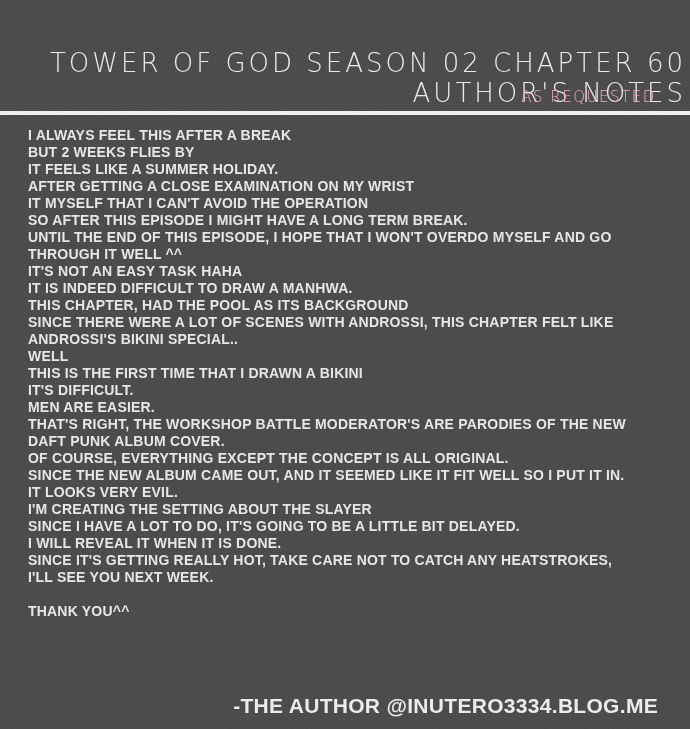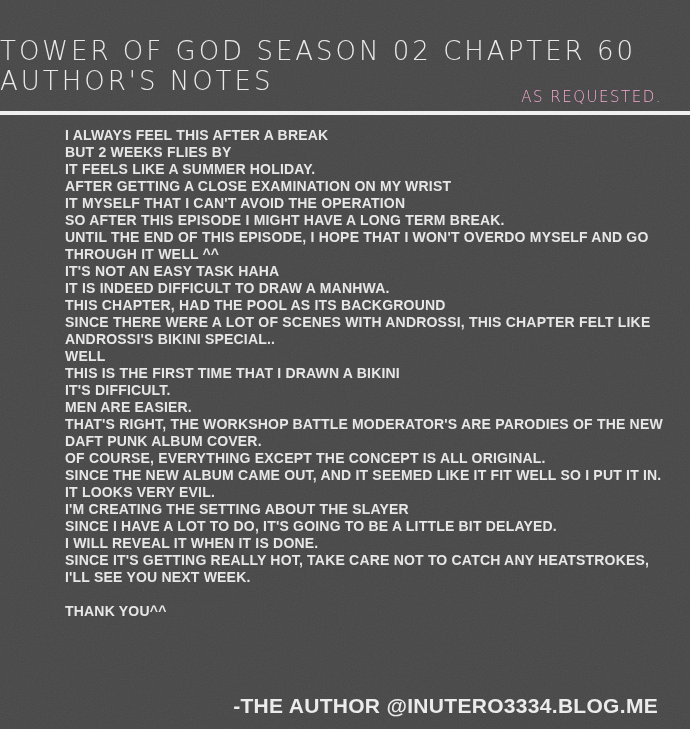--- a/index.html
+++ b/index.html
@@ -14,22 +14,22 @@
   }
   .noise {
     position: absolute;
     top: 0; left: 0;
     pointer-events: none;
     z-index: 5;
   }
   .header {
     position: absolute;
     top: 0; left: 0; right: 4px;
-    padding-top: 36px;
-    text-align: left;
+    padding-top: 48px;
+    text-align: right;
     color: #ececec;
     z-index: 2;
   }
   .title-line {
     font-family: "DejaVu Sans", "Liberation Sans", sans-serif;
     font-weight: 200;
     font-size: 26px;
     line-height: 30px;
     letter-spacing: 3px;
     white-space: nowrap;
@@ -57,21 +57,20 @@
   }
   .notes-body {
     position: absolute;
     top: 127px;
     left: 28px;
     right: 12px;
     color: #e9e9e9;
     font-weight: bold;
     font-size: 14px;
     z-index: 2;
-    margin-left: 37px;
   }
   .note-line {
     line-height: 17px;
     min-height: 17px;
     letter-spacing: 0.2px;
     white-space: nowrap;
   }
   .credit {
     position: absolute;
     top: 694px;

